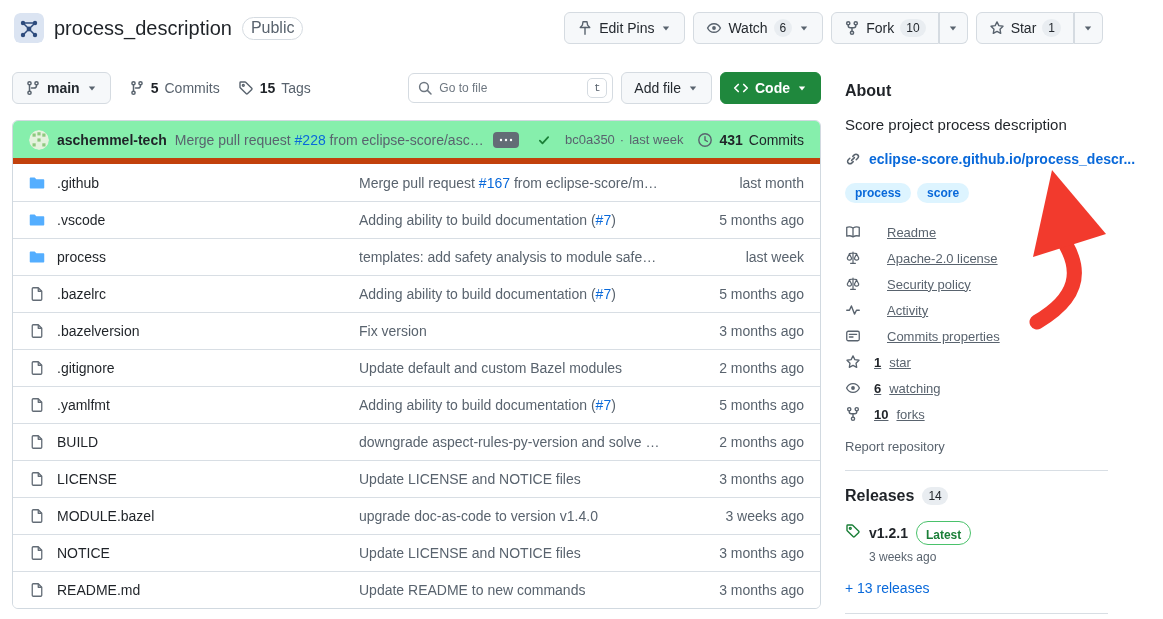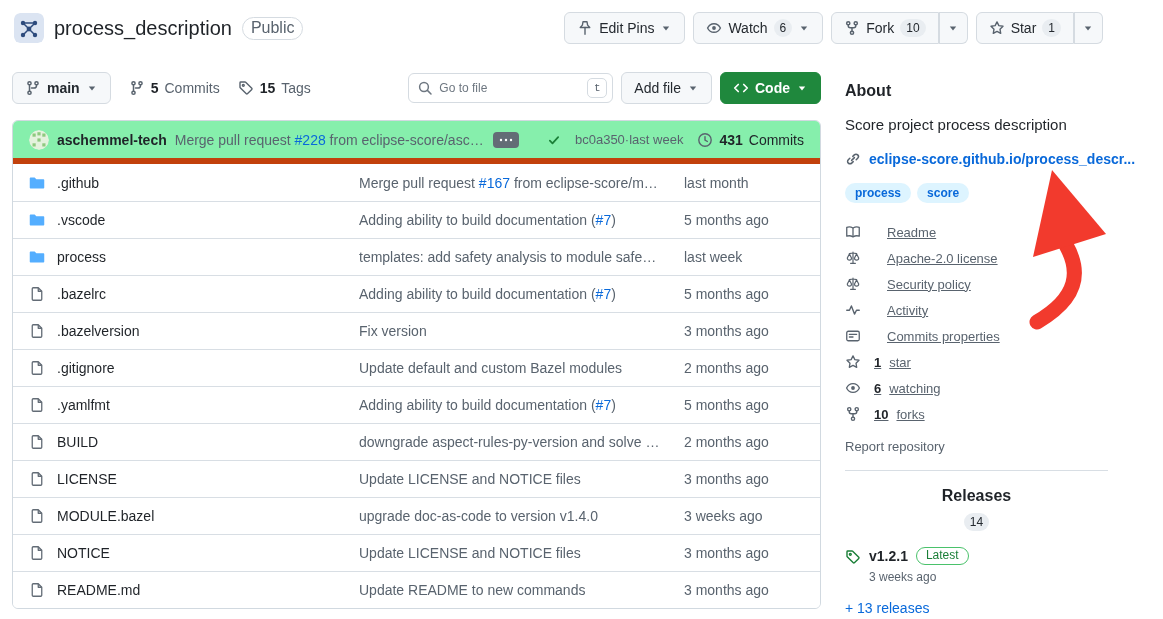--- a/index.html
+++ b/index.html
@@ -59,57 +59,57 @@
   .file-table { border:1px solid #d1d9e0; border-radius:6px; overflow:hidden; background:#fff; }
   .commit-bar { display:flex; align-items:center; background:#86efac; height:43px; padding:0 16px;
                 font-size:14px; border-bottom:6px solid #c2410c; gap:8px; }
   .commit-avatar { width:20px; height:20px; border-radius:50%; flex:0 0 auto; }
   .commit-author { font-weight:600; color:#1f2328; text-decoration:none; cursor:pointer; }
   .commit-msg { color:#59636e; white-space:nowrap; overflow:hidden; text-overflow:ellipsis; max-width:310px; }
   .commit-msg a { color:#0969da; text-decoration:none; cursor:pointer; }
   .kebab-btn { width:26px; height:16px; border:none; border-radius:4px; background:#636c76; color:#fff;
                display:inline-flex; align-items:center; justify-content:center; cursor:pointer; flex:0 0 auto; }
   .commit-meta { margin-left:auto; display:flex; align-items:center; gap:14px; }
-  .commit-sha-wrap { color:#59636e; font-size:13px; text-decoration:none; cursor:pointer; display:flex; align-items:flex-start;}
+  .commit-sha-wrap { color:#59636e; font-size:13px; text-decoration:none; cursor:pointer; display:flex; gap:5px; align-items:flex-start;}
   .commits-link { display:inline-flex; align-items:center; gap:6px; color:#1f2328; font-size:14px; text-decoration:none; cursor:pointer; }
   .commits-link b { font-weight:600; }
   .commits-link svg { color:#59636e; }
 
   .file-row { display:grid; grid-template-columns:330px 1fr 120px; align-items:center; height:37px; padding:0 16px; font-size:14px; background:#fff; }
   .file-row:not(:first-child) { border-top:1px solid #d8dee4; }
   .cell-name { display:flex; align-items:center; gap:12px; min-width:0; }
   .cell-name a { color:#1f2328; text-decoration:none; cursor:pointer; }
   .cell-name svg { flex:0 0 auto; }
   .icon-file { color:#636c76; }
   .cell-msg { color:#59636e; white-space:nowrap; overflow:hidden; text-overflow:ellipsis; padding-right:24px; }
   .cell-msg a { color:#0969da; text-decoration:none; cursor:pointer; }
   .cell-msg a:empty { display:none; }
-  .cell-date { text-align:left; color:#59636e; white-space:nowrap; }
+  .cell-date { text-align:right; color:#59636e; white-space:nowrap; }
 
   
   .about-title { font-size:16px; font-weight:600; color:#1f2328; }
   .about-desc { font-size:15px; color:#1f2328; margin-top:14px; line-height:1.4; }
   .about-link { display:flex; align-items:center; gap:8px; margin-top:16px; }
   .about-link svg { color:#59636e; flex:0 0 auto; }
   .about-link a { color:#0969da; font-weight:600; font-size:14px; text-decoration:none; white-space:nowrap; cursor:pointer; }
   .topics { display:flex; gap:6px; margin-top:16px; flex-wrap:wrap; }
   .topic-pill { background:#ddf4ff; color:#0969da; font-size:12px; font-weight:600; border-radius:2em;
                 padding:3px 10px; text-decoration:none; cursor:pointer; }
   .about-meta { list-style:none; margin-top:16px; }
   .about-meta li { display:flex; align-items:center; gap:13px; height:26px; font-size:13px; color:#59636e; cursor:pointer;text-decoration:underline; }
   .about-meta li svg { flex:0 0 auto; color:#59636e; }
   .meta-count:not(:empty) { font-weight:600; color:#1f2328; margin-right:-5px; }
   .report-link { display:block; margin-top:12px; font-size:13px; color:#59636e; text-decoration:none; cursor:pointer; }
   .side-divider { border:none; border-top:1px solid #d8dee4; margin:16px 0; }
-  .releases-title { font-size:16px; font-weight:600; display:flex; align-items:center; gap:8px; margin-top:4px;flex-direction:column; }
+  .releases-title { font-size:16px; font-weight:600; display:flex; align-items:center; gap:8px; margin-top:4px; }
   .release-item { margin-top:16px; display:flex; gap:8px; }
   .release-tag-icon { color:#1a7f37; margin-top:2px; flex:0 0 auto; }
   .release-name-row { display:flex; align-items:center; gap:8px; cursor:pointer; }
   .release-version { font-size:14px; font-weight:700; color:#1f2328; }
-  .latest-pill { font-size:12px; font-weight:400; color:#1a7f37; border:1px solid #4ac26b; border-radius:2em; padding:0 9px 2px; }
+  .latest-pill { font-size:12px; font-weight:700; color:#1a7f37; border:1px solid #4ac26b; border-radius:2em; padding:6px 9px 2px; }
   .release-time { font-size:12px; color:#59636e; margin-top:5px; }
   .more-releases { display:inline-block; margin-top:16px; font-size:14px; color:#0969da; text-decoration:none; cursor:pointer; }
 
   
   .red-arrow { position:absolute; left:1020px; top:163px; z-index:5; pointer-events:none; }
 </style>
 </head>
 <body>
 
 <div class="page">

